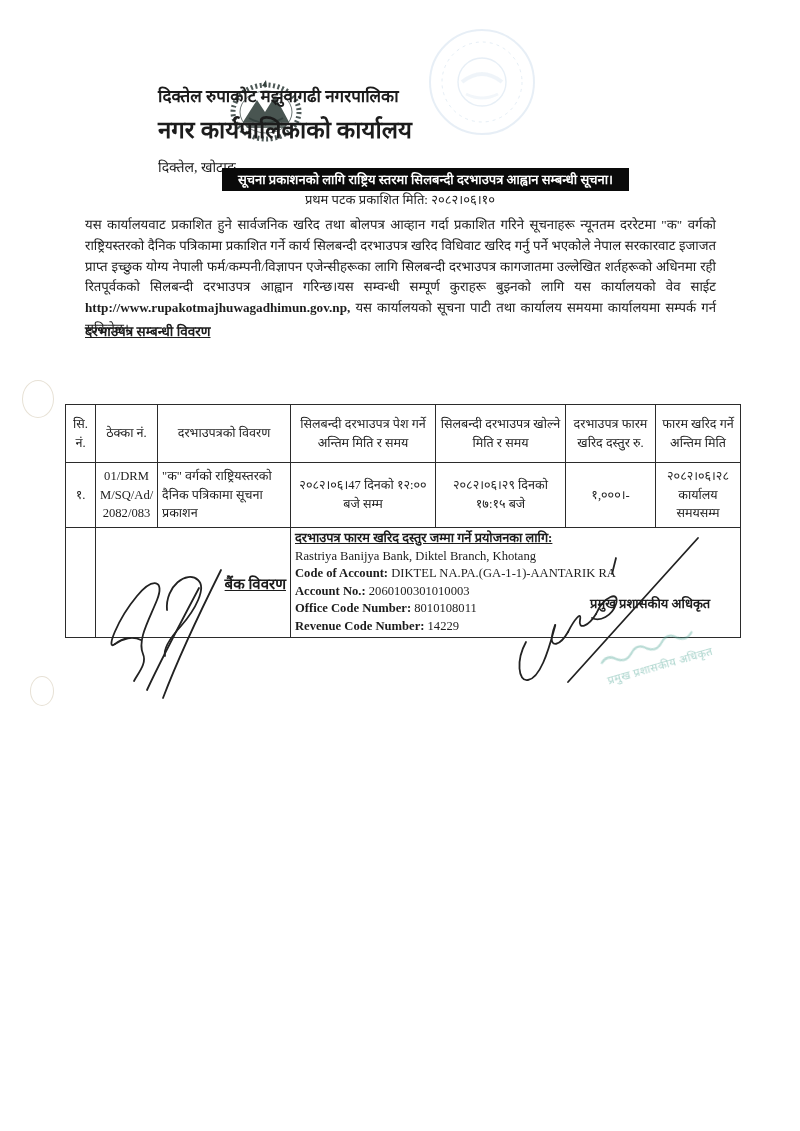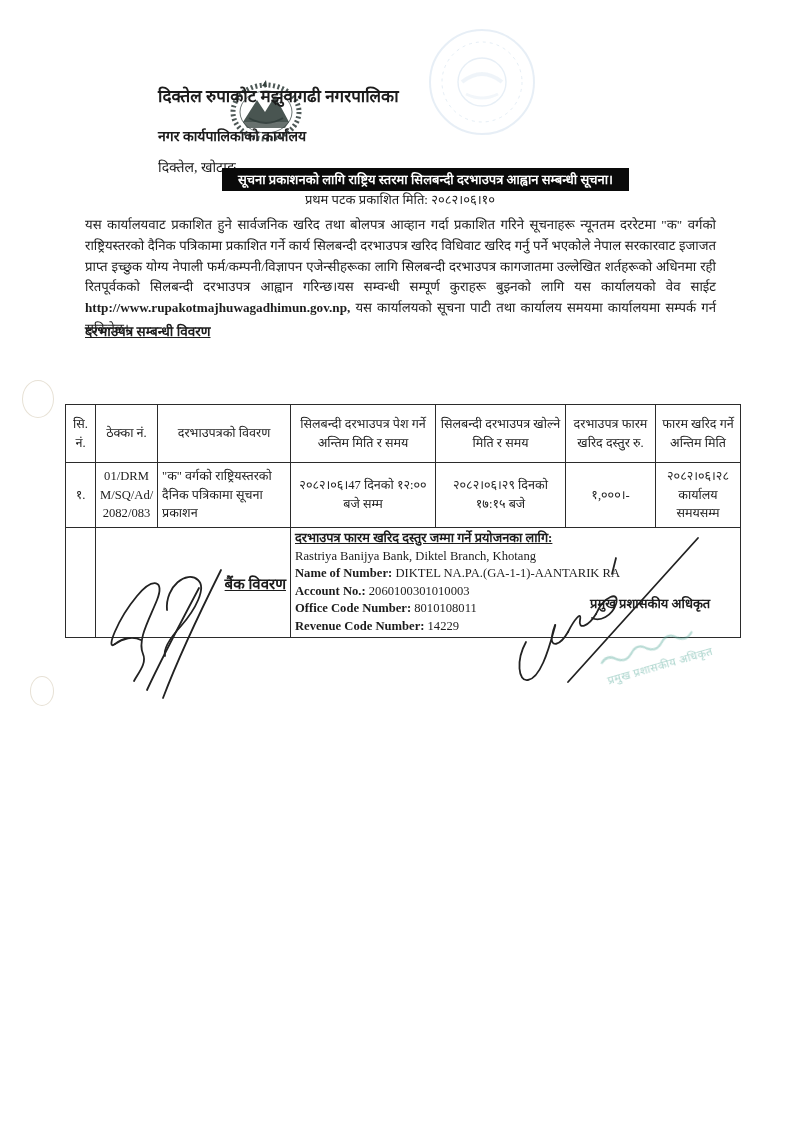--- a/index.html
+++ b/index.html
@@ -9,21 +9,21 @@
     background:var(--page_bg,#fff);
     font-family:"Liberation Serif","DejaVu Serif",serif;
     color:var(--ink,#1c1c1c);
     overflow:hidden;
   }
   .abs { position:absolute; }
 
   
   .hdr-block { left:158px; top:84px; width:500px; text-align:left; }
   .hdr-mun   { font-size:17px; font-weight:bold; white-space:nowrap; }
-  .hdr-off   { font-size:14px; font-weight:bold; margin-top:19px; white-space:nowrap; }
+  .hdr-off   { font-size:24px; font-weight:bold; margin-top:5px; white-space:nowrap; }
   .hdr-addr  { font-size:14px; margin-top:12px; white-space:nowrap; }
 
   .emblem { left:227px; top:78px; }
   .watermark { left:416px; top:24px; opacity:.55; }
 
   
   .title-bar {
     left:197px; top:168px; width:407px; height:23px;
     background:var(--title_bar_bg,#0a0a0a); color:var(--title_bar_text,#fff);
     font-size:13px; font-weight:bold; text-align:center; line-height:23px;
@@ -152,21 +152,21 @@
       <td class="c">२०८२।०६।२८ कार्यालय समयसम्म</td>
     </tr>
     <tr>
       <td></td>
       <td colspan="2" class="bank-label-cell">
         <span class="bank-label">बैंक विवरण</span>
       </td>
       <td colspan="4" class="bank-cell">
         <div class="nep-line">दरभाउपत्र फारम खरिद दस्तुर जम्मा गर्ने प्रयोजनका लागि:</div>
         <div>Rastriya Banijya Bank, Diktel Branch, Khotang</div>
-        <div><span class="lbl">Name of Number:</span><span> DIKTEL NA.PA.(GA-1-1)-AANTARIK RA</span></div>
+        <div><span class="lbl">Code of Account:</span><span> DIKTEL NA.PA.(GA-1-1)-AANTARIK RA</span></div>
         <div><span class="lbl">Account No.:</span><span> 2060100301010003</span></div>
         <div><span class="lbl">Office Code Number:</span><span> 8010108011</span></div>
         <div><span class="lbl">Revenue Code Number:</span><span> 14229</span></div>
       </td>
     </tr>
   </tbody>
     </table>
 
   <svg class="abs sig" style="left:103px; top:548px;" width="155" height="152" viewBox="0 0 155 152">
     <g fill="none" stroke="#222" stroke-width="1.8" stroke-linecap="round">

